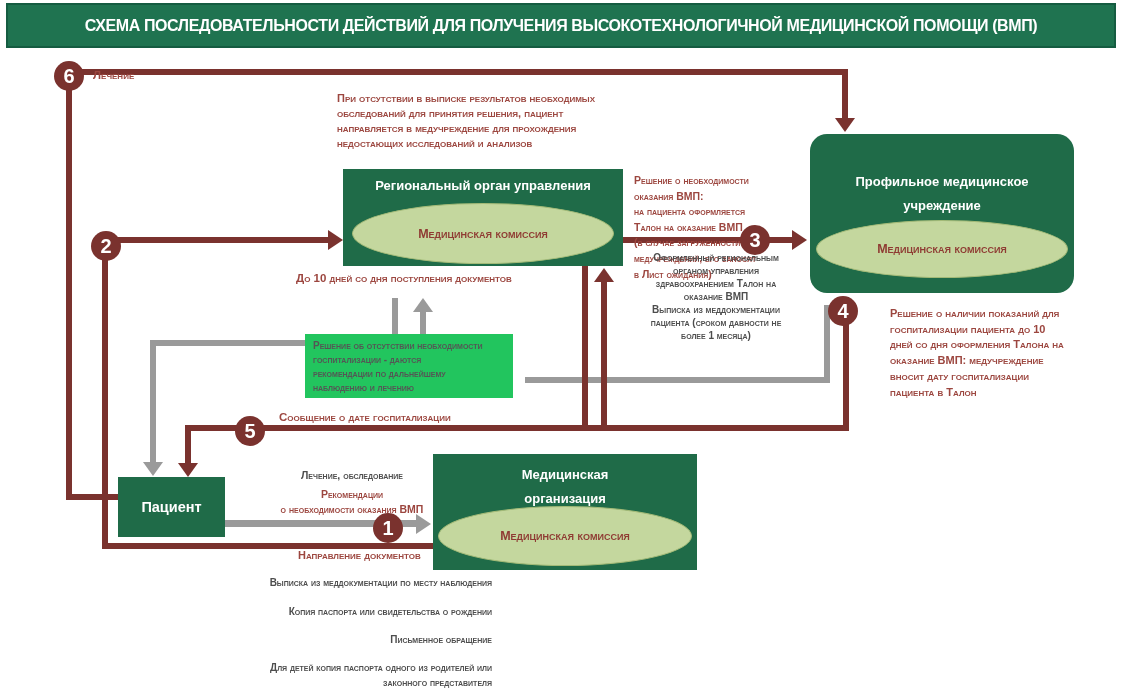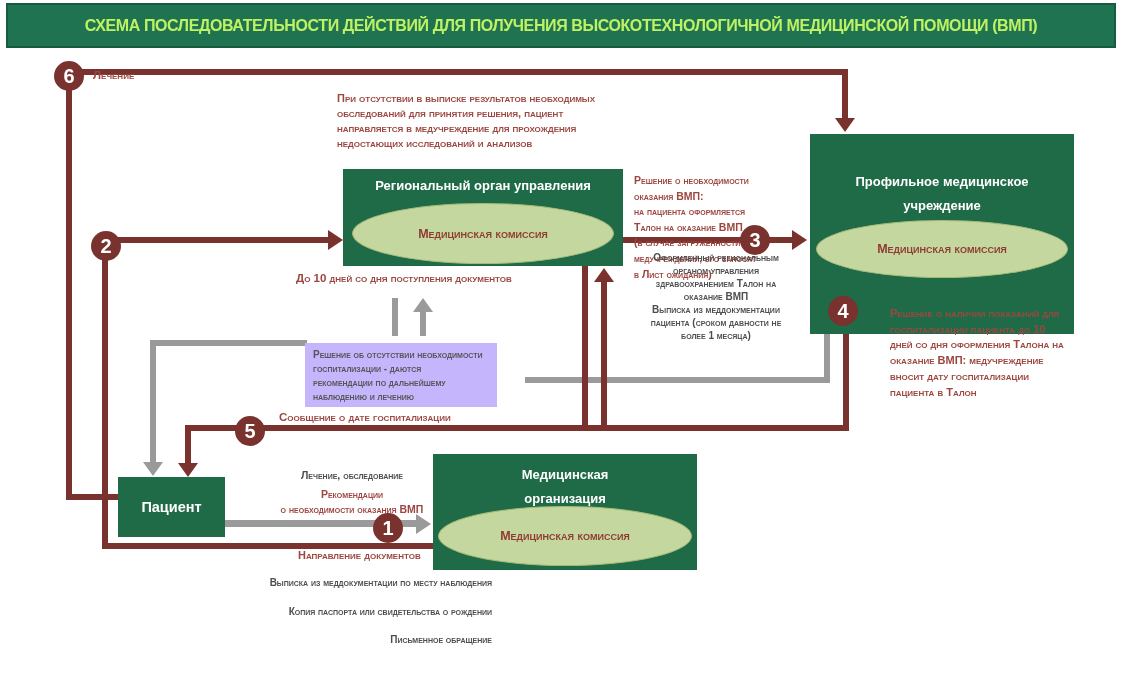--- a/index.html
+++ b/index.html
@@ -2,21 +2,21 @@
 <html><head>
 <meta charset="utf-8">
 <style>
   html,body{margin:0;padding:0;background:#fff;}
   #stage{position:relative;width:1124px;height:700px;background:#fff;overflow:hidden;
          font-family:"Liberation Sans",sans-serif;}
 
   
   .header{position:absolute;left:6px;top:3px;width:1106px;height:41px;background:#1f7350;
           border:2px solid #155c41;display:flex;align-items:center;justify-content:center;
-          color:#bef264;font-weight:bold;font-size:16px;letter-spacing:-0.4px;z-index:6;text-align:center;}
+          color:#ffffff;font-weight:bold;font-size:16px;letter-spacing:-0.4px;z-index:6;text-align:center;}
 
   
   .node{position:absolute;background:#1f6b48;color:#fff;text-align:center;z-index:4;}
   .node-title{font-weight:bold;font-size:13px;line-height:24px;white-space:pre-line;}
   .ellipse{position:absolute;background:#c4d79e;border:1px solid #a3ba77;border-radius:50%;
            display:flex;align-items:center;justify-content:center;}
   .ellipse span{font-weight:bold;font-variant:small-caps;color:#8f3b33;font-size:12.5px;}
 
   
   .badge{position:absolute;width:30px;height:30px;border-radius:50%;background:#7a322e;color:#fff;
@@ -30,21 +30,21 @@
   .m-down {border-left:10px solid transparent;border-right:10px solid transparent;border-top:14px solid #7a322e;}
   .m-up   {border-left:10px solid transparent;border-right:10px solid transparent;border-bottom:14px solid #7a322e;}
   .g-right{border-top:10px solid transparent;border-bottom:10px solid transparent;border-left:15px solid #9a9a9a;z-index:2;}
   .g-down {border-left:10px solid transparent;border-right:10px solid transparent;border-top:14px solid #9a9a9a;z-index:2;}
   .g-up   {border-left:10px solid transparent;border-right:10px solid transparent;border-bottom:14px solid #9a9a9a;z-index:2;}
 
   
   .t{position:absolute;font-weight:bold;font-variant:small-caps;white-space:pre-line;z-index:5;}
   .maroon-t{color:#9c463f;}
   .dark-t{color:#4d4d4d;}
-  .graybox{position:absolute;left:305px;top:343px;width:192px;height:64px;background:#c4b5fd;z-index:3;}
+  .graybox{position:absolute;left:305px;top:334px;width:208px;height:64px;background:#22c55e;z-index:3;}
   .graybox .t{position:static;display:block;padding:5px 8px 0 8px;font-size:10px;line-height:14px;color:#555;}
   .doc-item{margin:0 0 0 0;text-align:right;}
 </style>
 </head>
 <body>
 
 <div id="stage">
 
   <div class="header">СХЕМА ПОСЛЕДОВАТЕЛЬНОСТИ ДЕЙСТВИЙ ДЛЯ ПОЛУЧЕНИЯ ВЫСОКОТЕХНОЛОГИЧНОЙ МЕДИЦИНСКОЙ ПОМОЩИ (ВМП)</div>
 
@@ -82,21 +82,21 @@
   <div class="arr g-right" style="left:416px;top:514px;"></div>
 
   <div class="node" style="left:343px;top:169px;width:280px;height:97px;">
     <div class="node-title" style="margin-top:5px;">Региональный орган управления
 здравоохранением</div>
     <div class="ellipse" style="left:9px;top:34px;width:260px;height:59px;">
       <span>Медицинская комиссия</span>
     </div>
   </div>
 
-  <div class="node" style="left:810px;top:134px;width:264px;height:200px;">
+  <div class="node" style="left:810px;top:134px;width:264px;height:159px;border-radius:17px;">
     <div class="node-title" style="margin-top:36px;">Профильное медицинское
 учреждение</div>
     <div class="ellipse" style="left:6px;top:86px;width:250px;height:56px;">
       <span>Медицинская комиссия</span>
     </div>
   </div>
 
   <div class="node" style="left:433px;top:454px;width:264px;height:116px;">
     <div class="node-title" style="margin-top:9px;">Медицинская
 организация</div>
@@ -160,18 +160,20 @@
   <div class="t dark-t" style="left:252px;top:469px;width:200px;text-align:center;font-size:10.5px;">Лечение, обследование</div>
 
   <div class="t maroon-t" style="left:240px;top:487px;width:224px;text-align:center;font-size:10.5px;line-height:14.5px;">Рекомендации
 о необходимости оказания ВМП</div>
 
   <div class="t maroon-t" style="left:298px;top:549px;font-size:11px;">Направление документов</div>
   <div class="t dark-t" style="left:137px;top:562px;width:355px;font-size:10px;line-height:14.2px;">
     <div class="doc-item">Выписка из меддокументации по месту наблюдения</div>
     <div class="doc-item">Копия паспорта или свидетельства о рождении</div>
     <div class="doc-item">Письменное обращение</div>
+    <div class="doc-item">Для детей копия паспорта одного из родителей или
+законного представителя</div>
     
     
     
   </div>
 
 </div>
 
 </body></html>

